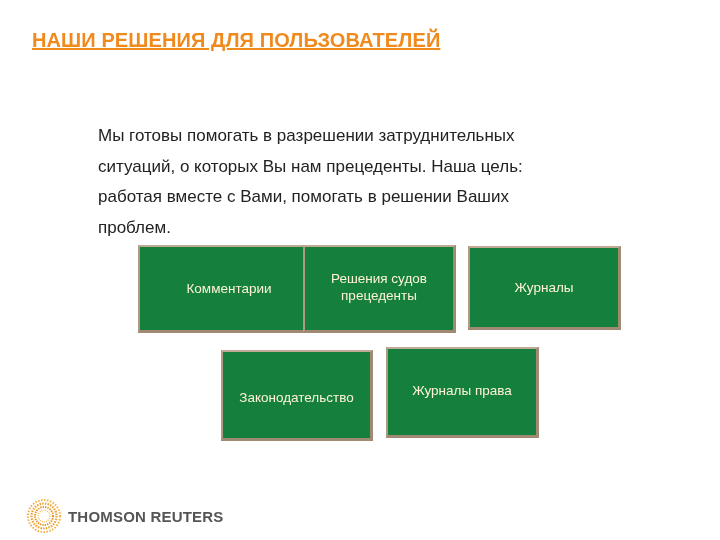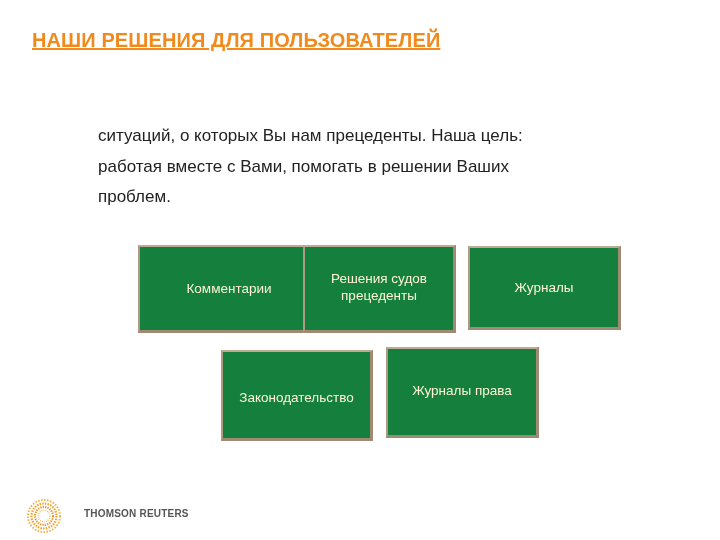--- a/index.html
+++ b/index.html
@@ -10,29 +10,30 @@
   .body-text { position:absolute; left:98px; top:121px; width:540px; font-size:17px; color:#222;
                line-height:30.5px; }
   .body-text p { margin:0; }
   .box { position:absolute; background:#15803d; box-sizing:border-box;
          border-right:3px solid #a08a74; border-bottom:3px solid #a08a74;
          border-left:2px solid #b09a84; border-top:2px solid #c0aa94;
          display:flex; align-items:center; justify-content:center; text-align:center;
          color:#fff3d6; font-size:13.5px; line-height:17px; cursor:pointer; }
   .box span { display:block; }
   .logo { position:absolute; left:24px; top:496px; width:40px; height:40px; }
-  .logo-text { position:absolute; left:84px; top:508px; font-size:10px; font-weight:bold; color:#555;
+  .logo-text { position:absolute; left:68px; top:508px; font-size:15px; font-weight:bold; color:#555;
                letter-spacing:0.2px; }
 </style>
 </head>
 <body>
 
 <div class="title">НАШИ РЕШЕНИЯ ДЛЯ ПОЛЬЗОВАТЕЛЕЙ</div>
 
 <div class="body-text">
+  <p>Мы готовы помогать в разрешении затруднительных</p>
   <p>ситуаций, о которых Вы нам прецеденты. Наша цель:</p>
   <p>работая вместе с Вами, помогать в решении Ваших</p>
   <p>проблем.</p>
 </div>
 
 <div class="box" style="left:138px;top:245px;width:183px;height:88px;">
   <span>Комментарии</span>
 </div>
 
 <div class="box" style="left:303px;top:245px;width:153px;height:88px;">

